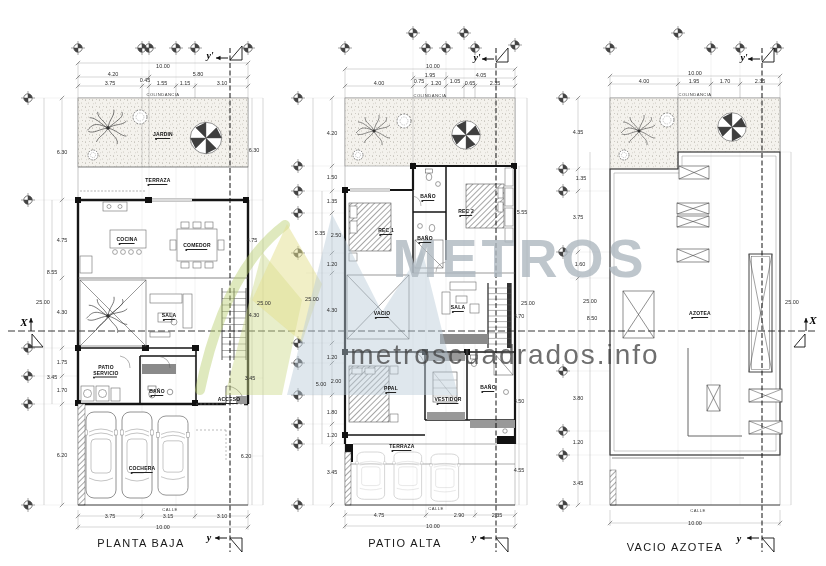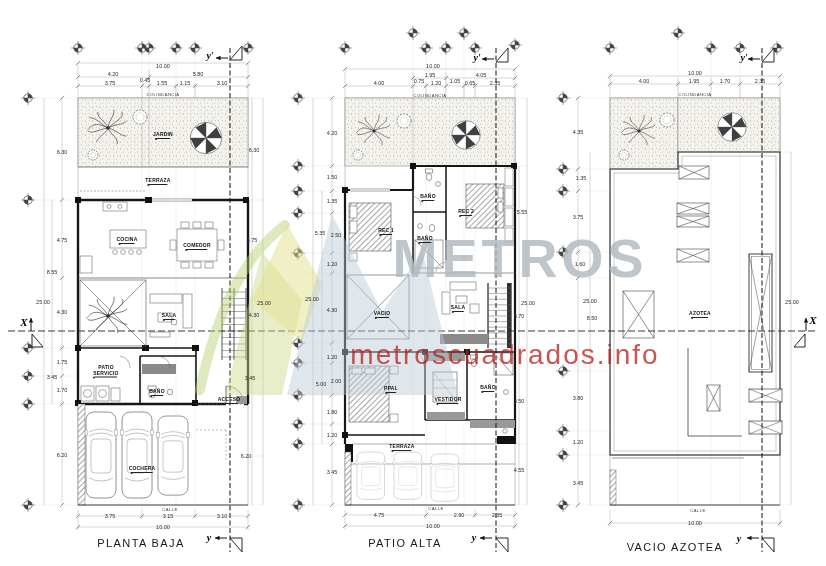--- a/index.html
+++ b/index.html
@@ -6,21 +6,21 @@
   .canvas{position:relative;width:826px;height:566px;background:#fff;overflow:hidden;
           font-family:"Liberation Sans",sans-serif;}
   .canvas svg.lines{position:absolute;left:0;top:0;z-index:1;}
   .wm{position:absolute;left:0;top:0;width:826px;height:566px;z-index:4;pointer-events:none;}
   .wm svg{position:absolute;left:0;top:0;}
   .wm-metros{position:absolute;left:520px;top:258px;transform:translate(-50%,-50%);
              font:700 54px "Liberation Sans",sans-serif;color:#aeb8c0;opacity:.8;letter-spacing:4px;white-space:nowrap;}
   .wm-cuad{position:absolute;left:528px;top:311px;transform:translate(-50%,-50%);
            font:700 40px "Liberation Sans",sans-serif;color:#a9c84c;opacity:.72;letter-spacing:2px;white-space:nowrap;}
   .wm-info{position:absolute;left:505px;top:355px;transform:translate(-50%,-50%);
-           font:400 28px "Liberation Sans",sans-serif;color:#b91c1c;opacity:.75;letter-spacing:2px;white-space:nowrap;}
+           font:400 28px "Liberation Sans",sans-serif;color:#404040;opacity:.75;letter-spacing:2px;white-space:nowrap;}
   .labels{position:absolute;left:0;top:0;width:826px;height:566px;z-index:5;}
   .lbl{position:absolute;transform:translate(-50%,-50%);white-space:nowrap;
        color:#1c1c1c;font-family:"Liberation Sans",sans-serif;}
   .d{font-size:5.5px;color:#2e2e2e;}
   .r{font-size:5px;font-weight:700;letter-spacing:.2px;color:#111;}
   .r::after{content:"";position:absolute;left:12%;right:12%;bottom:-2px;border-bottom:.6px solid #222;}
   .r::before{content:"";position:absolute;left:8%;bottom:-3.2px;width:2px;height:2px;background:#222;border-radius:50%;}
   .wrap{width:30px;white-space:normal;line-height:1.1;text-align:center;}
   .c{font-size:4.2px;color:#3a3a3a;letter-spacing:.4px;}
   .t{font-size:11px;font-weight:400;letter-spacing:1.4px;color:#181818;}

